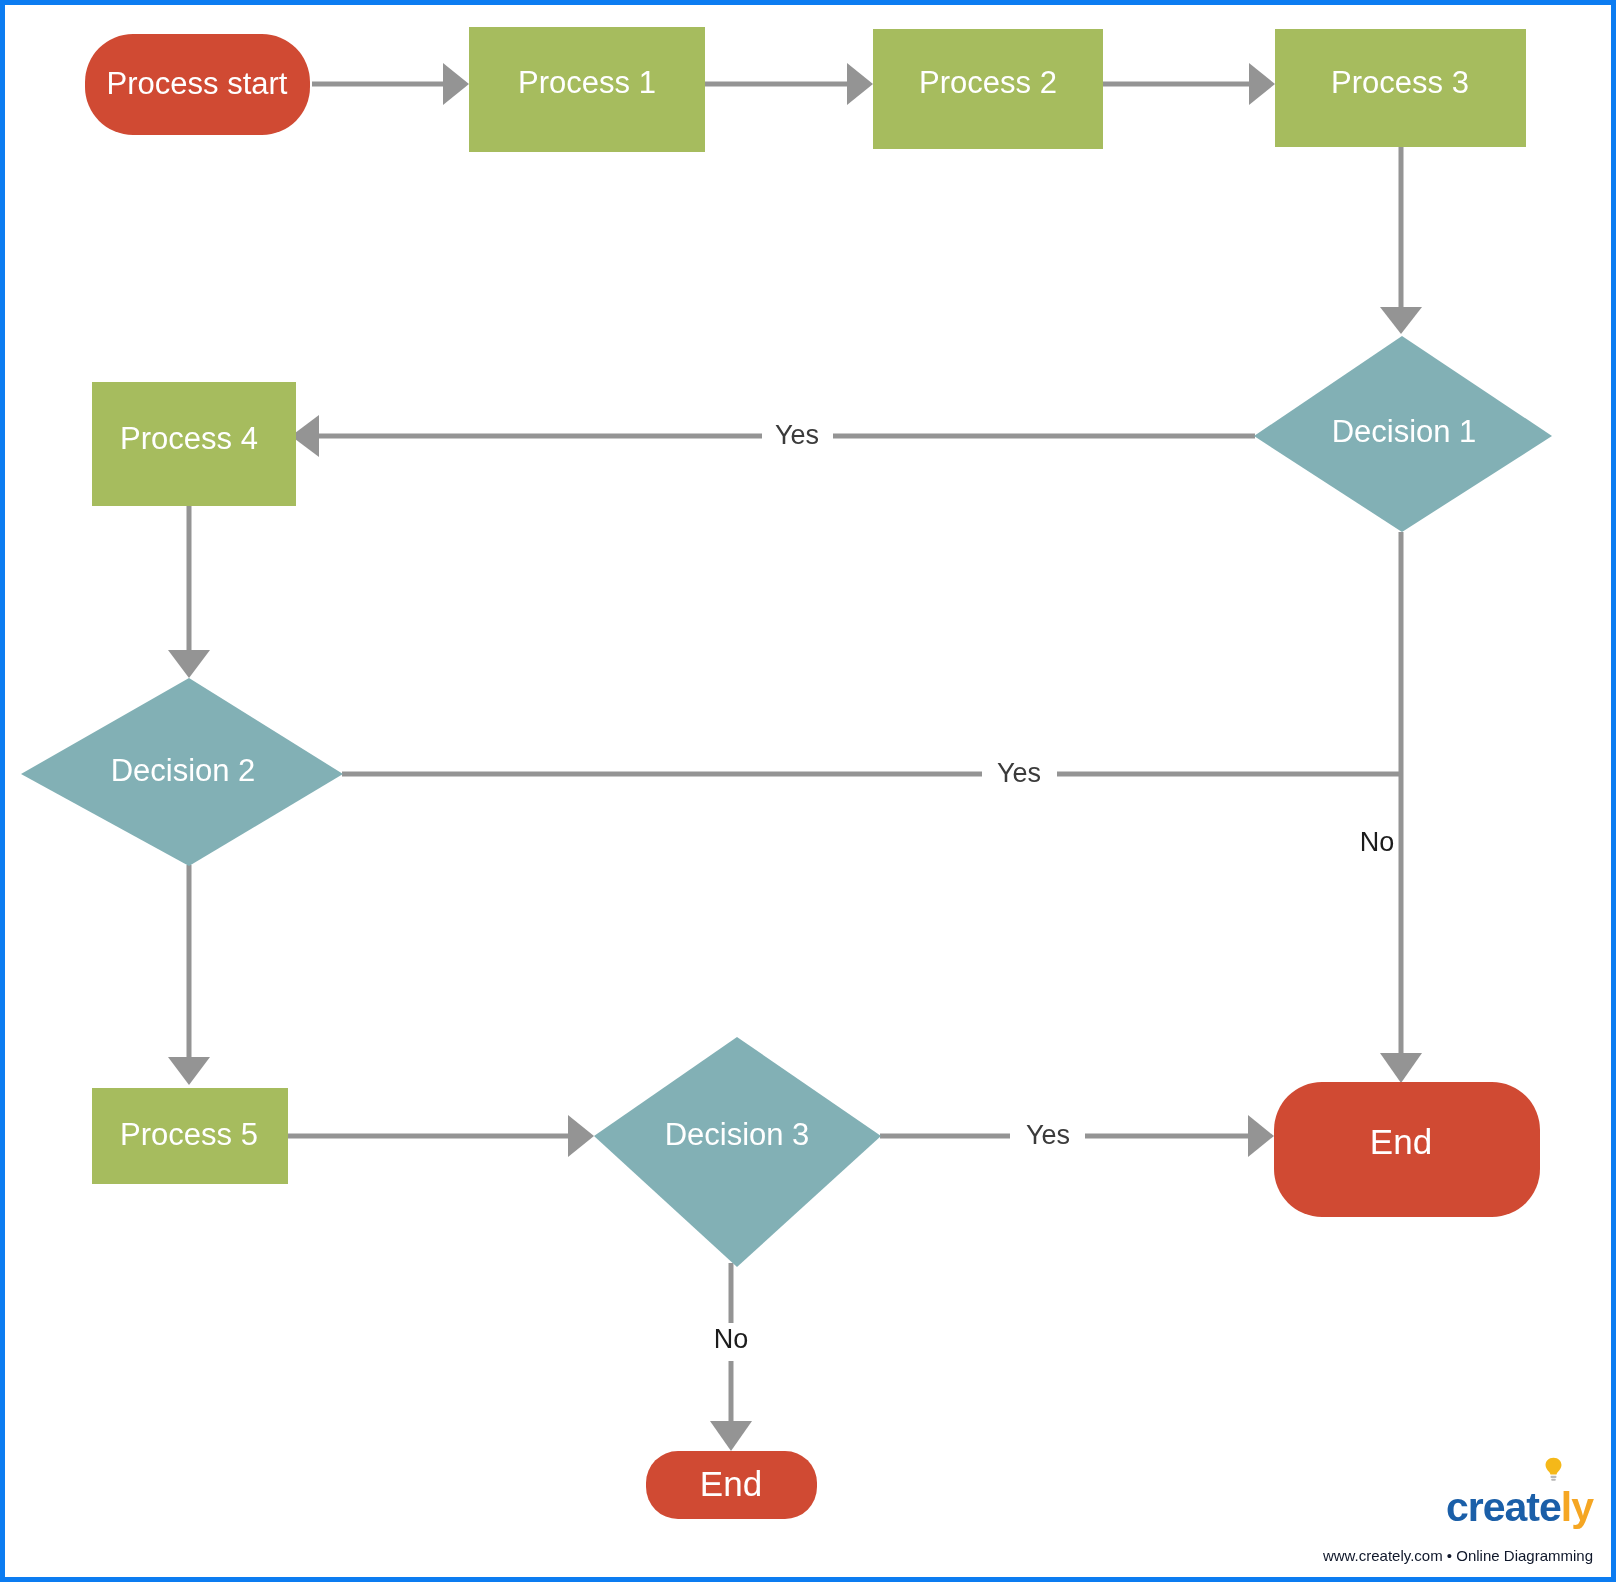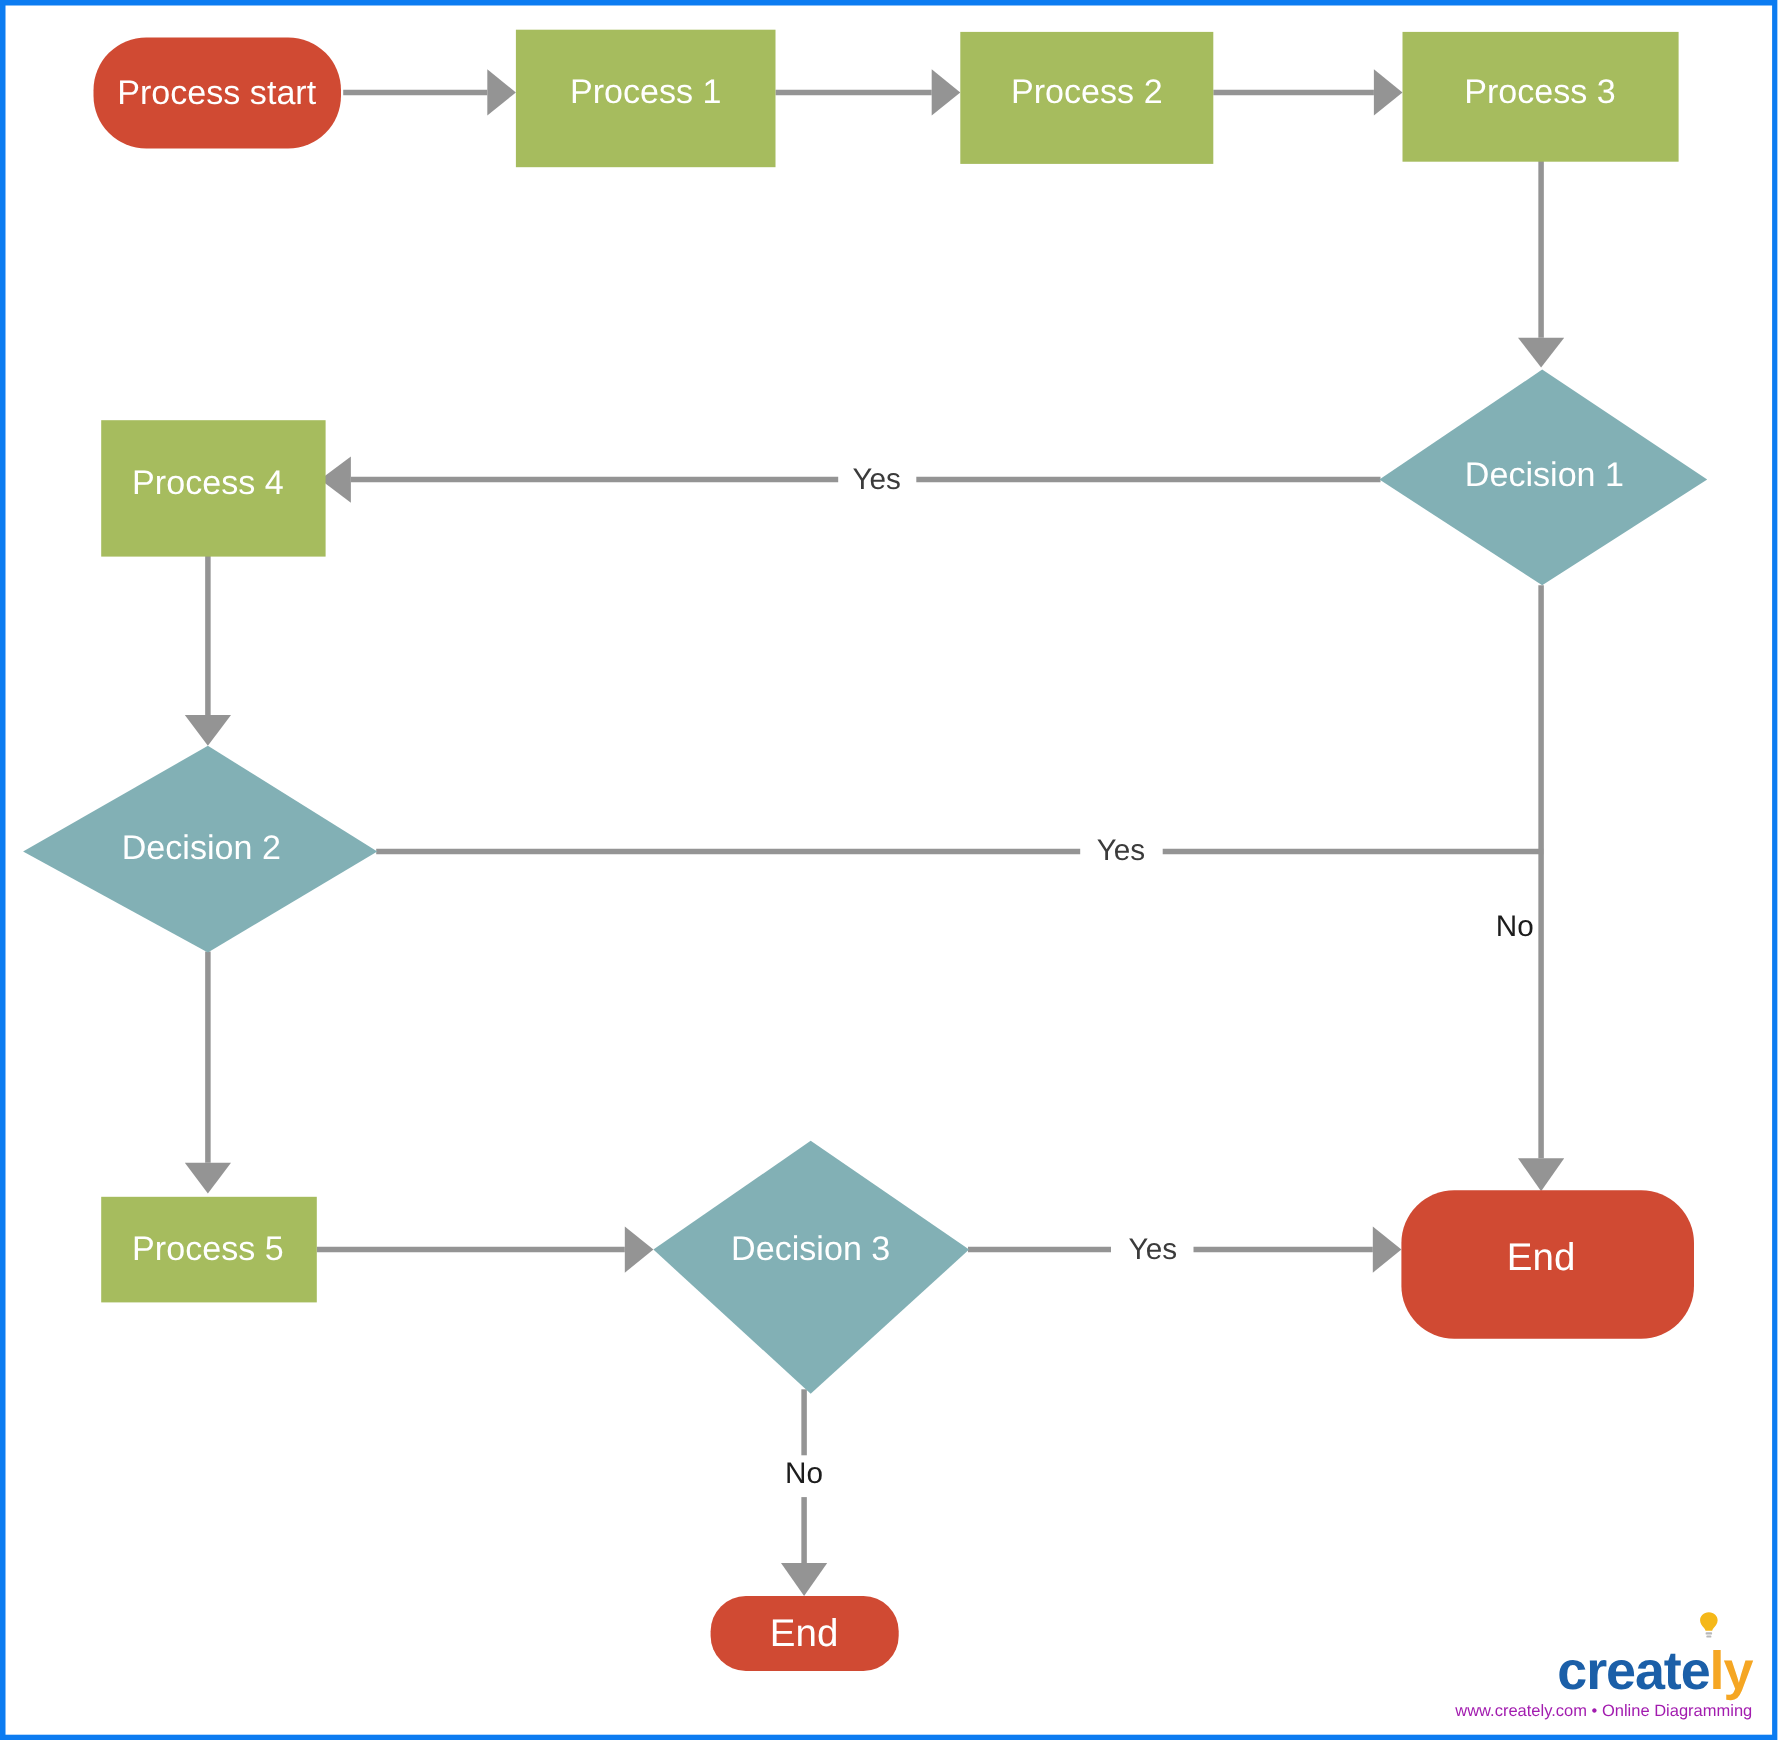--- a/index.html
+++ b/index.html
@@ -59,42 +59,42 @@
   #watermark {
     position: absolute;
     right: 18px;
     bottom: 14px;
     text-align: right;
     line-height: 1;
     user-select: none;
   }
   #wm-wordmark {
     font-family: "Liberation Sans", sans-serif;
-    font-size: 49px;
+    font-size: 41px;
     font-weight: bold;
     letter-spacing: -1px;
     position: relative;
     display: inline-block;
     color: #1b5fa8;
   }
   #wm-wordmark .orange {
     color: #f5a623;
   }
   #wm-bulb {
     position: absolute;
     right: 30px;
     top: -30px;
     width: 19px;
     height: 25px;
   }
   #wm-tag {
     font-family: "Liberation Sans", sans-serif;
     font-size: 15px;
-    color: #a21caf;
-    margin-top: 4px;
+    color: #0f172a;
+    margin-top: 20px;
   }
 </style>
 </head>
 <body>
 
 <div id="canvas">
 
   <svg id="diagram-svg" viewBox="0 0 1616 1582">
 
     <g>

